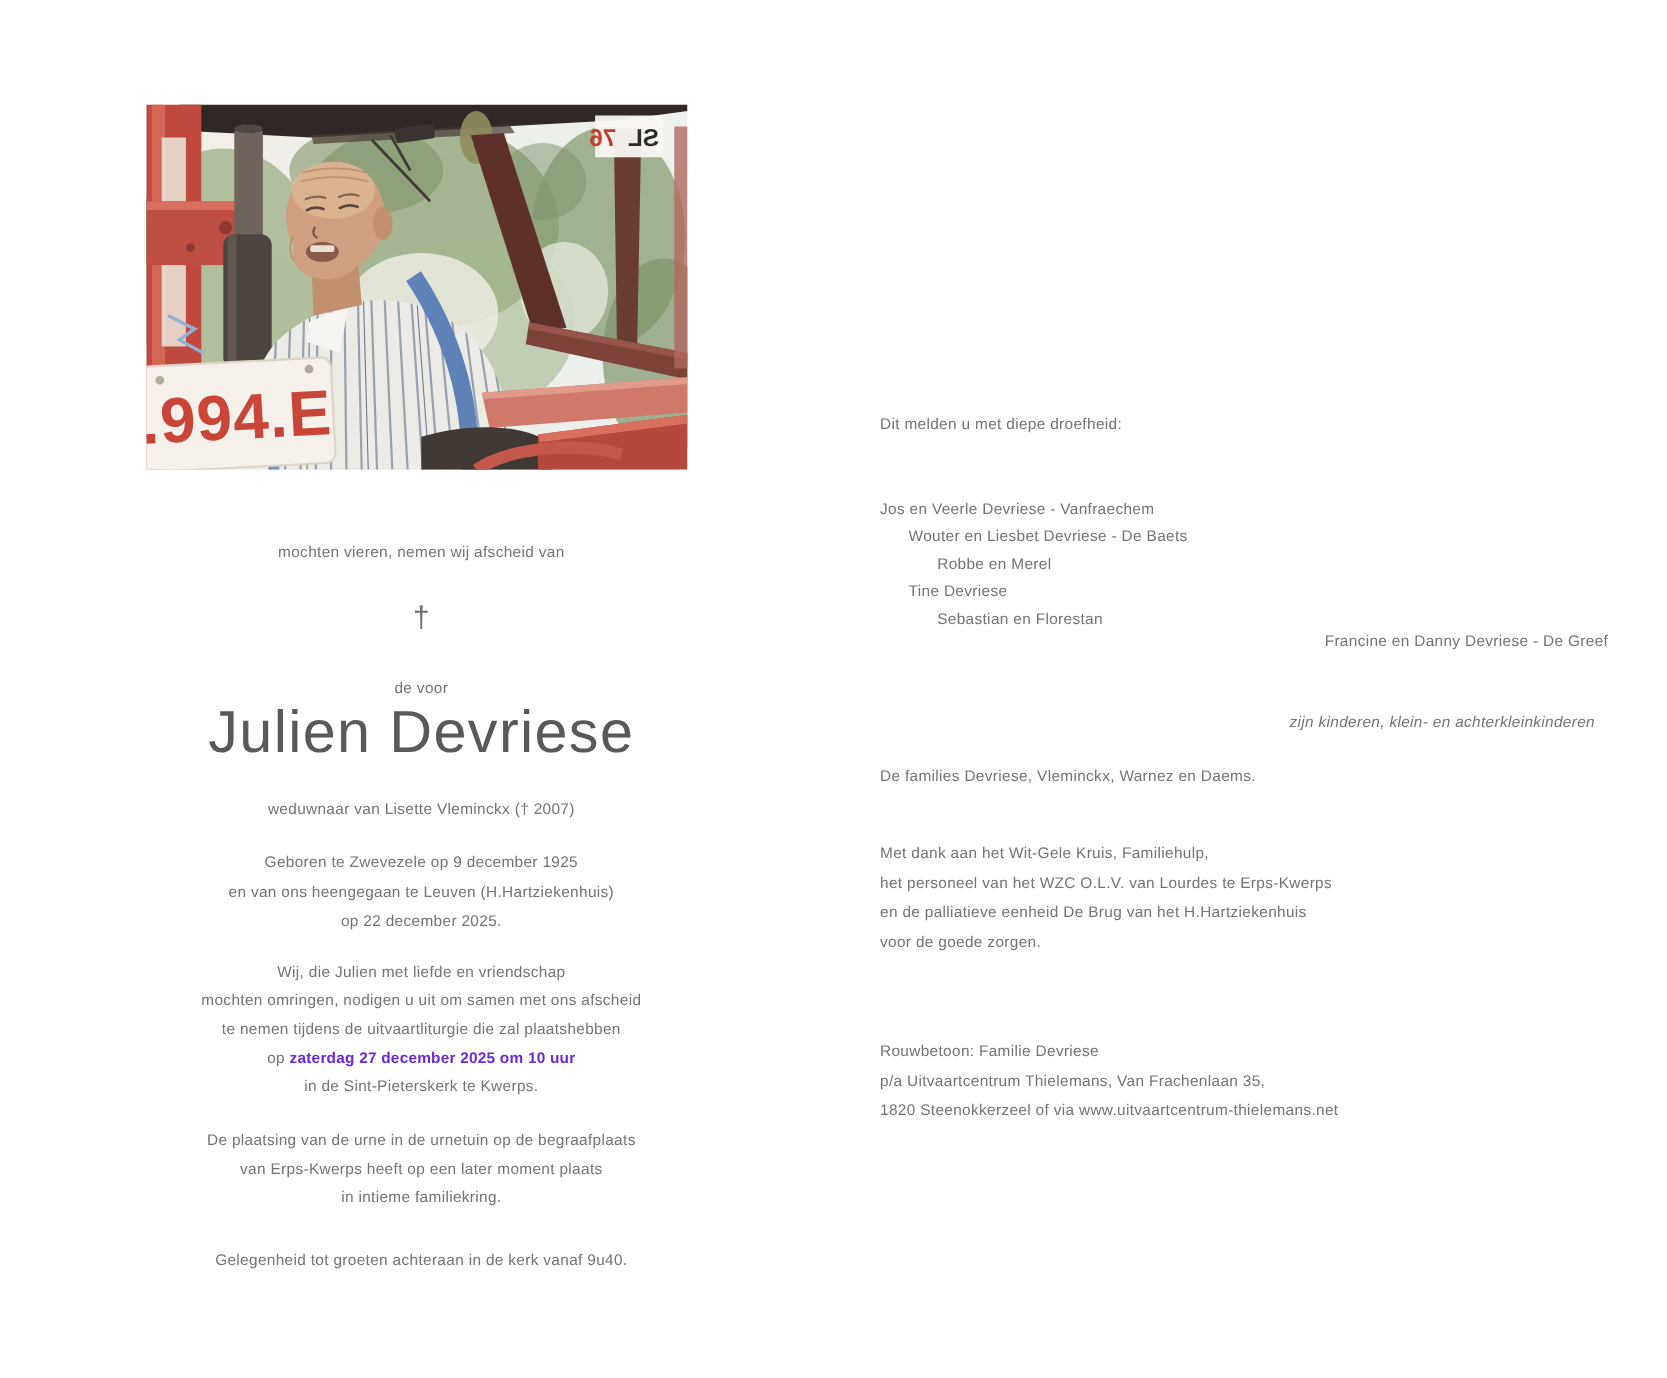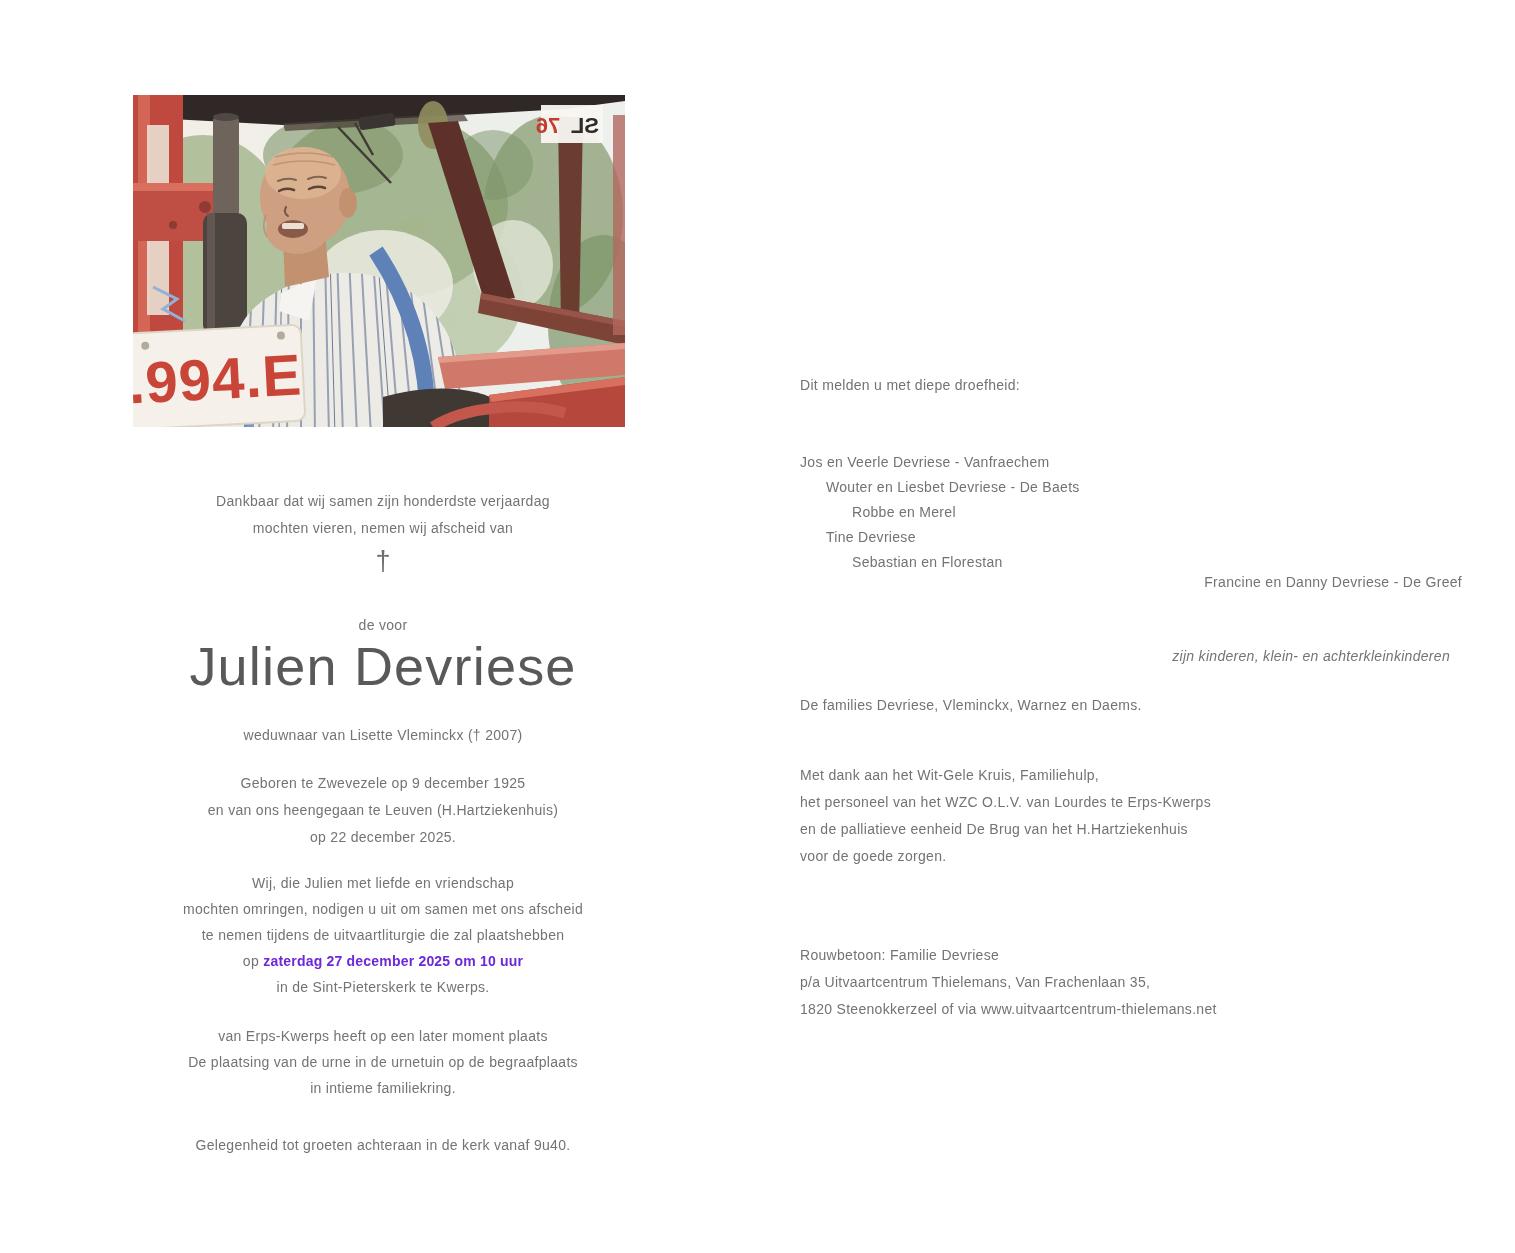--- a/index.html
+++ b/index.html
@@ -179,21 +179,20 @@
     <g transform="translate(0,234) rotate(-3 84 48)">
       <rect x="-8" y="0" width="178" height="96" rx="9" fill="#f5f1ea" stroke="#ddd5c6" stroke-width="2"></rect>
       <circle cx="14" cy="13" r="4" fill="#b3aa9b"></circle>
       <circle cx="150" cy="10" r="4" fill="#b3aa9b"></circle>
       <text x="82" y="70" text-anchor="middle" font-family="Liberation Sans, sans-serif" font-size="58" font-weight="bold" fill="#c94537" letter-spacing="1">.994.E</text>
     </g>
   </svg>
 </div>
 
 <div class="abs left-col intro">
-  <div class="line">Dankbaar dat wij samen zijn honderdste verjaardag</div>
   <div class="line">mochten vieren, nemen wij afscheid van</div>
 </div>
 
 <div class="abs left-col cross">†</div>
 
 <div class="abs left-col salutation">
   <div class="line">de voor</div>
 </div>
 
 <div class="abs left-col deceased-name">Julien Devriese</div>
@@ -210,22 +209,22 @@
 
 <div class="abs left-col invite">
   <div class="line">Wij, die Julien met liefde en vriendschap</div>
   <div class="line">mochten omringen, nodigen u uit om samen met ons afscheid</div>
   <div class="line">te nemen tijdens de uitvaartliturgie die zal plaatshebben</div>
   <div class="line"><span>op </span><span class="bold-date">zaterdag 27 december 2025 om 10 uur</span></div>
   <div class="line">in de Sint-Pieterskerk te Kwerps.</div>
 </div>
 
 <div class="abs left-col urn">
+  <div class="line">De plaatsing van de urne in de urnetuin op de begraafplaats</div>
   <div class="line">van Erps-Kwerps heeft op een later moment plaats</div>
-  <div class="line">De plaatsing van de urne in de urnetuin op de begraafplaats</div>
   <div class="line">in intieme familiekring.</div>
 </div>
 
 <div class="abs left-col greet">
   <div class="line">Gelegenheid tot groeten achteraan in de kerk vanaf 9u40.</div>
 </div>
 
 <div class="abs right-col announce">
   <div class="line">Dit melden u met diepe droefheid:</div>
 </div>

